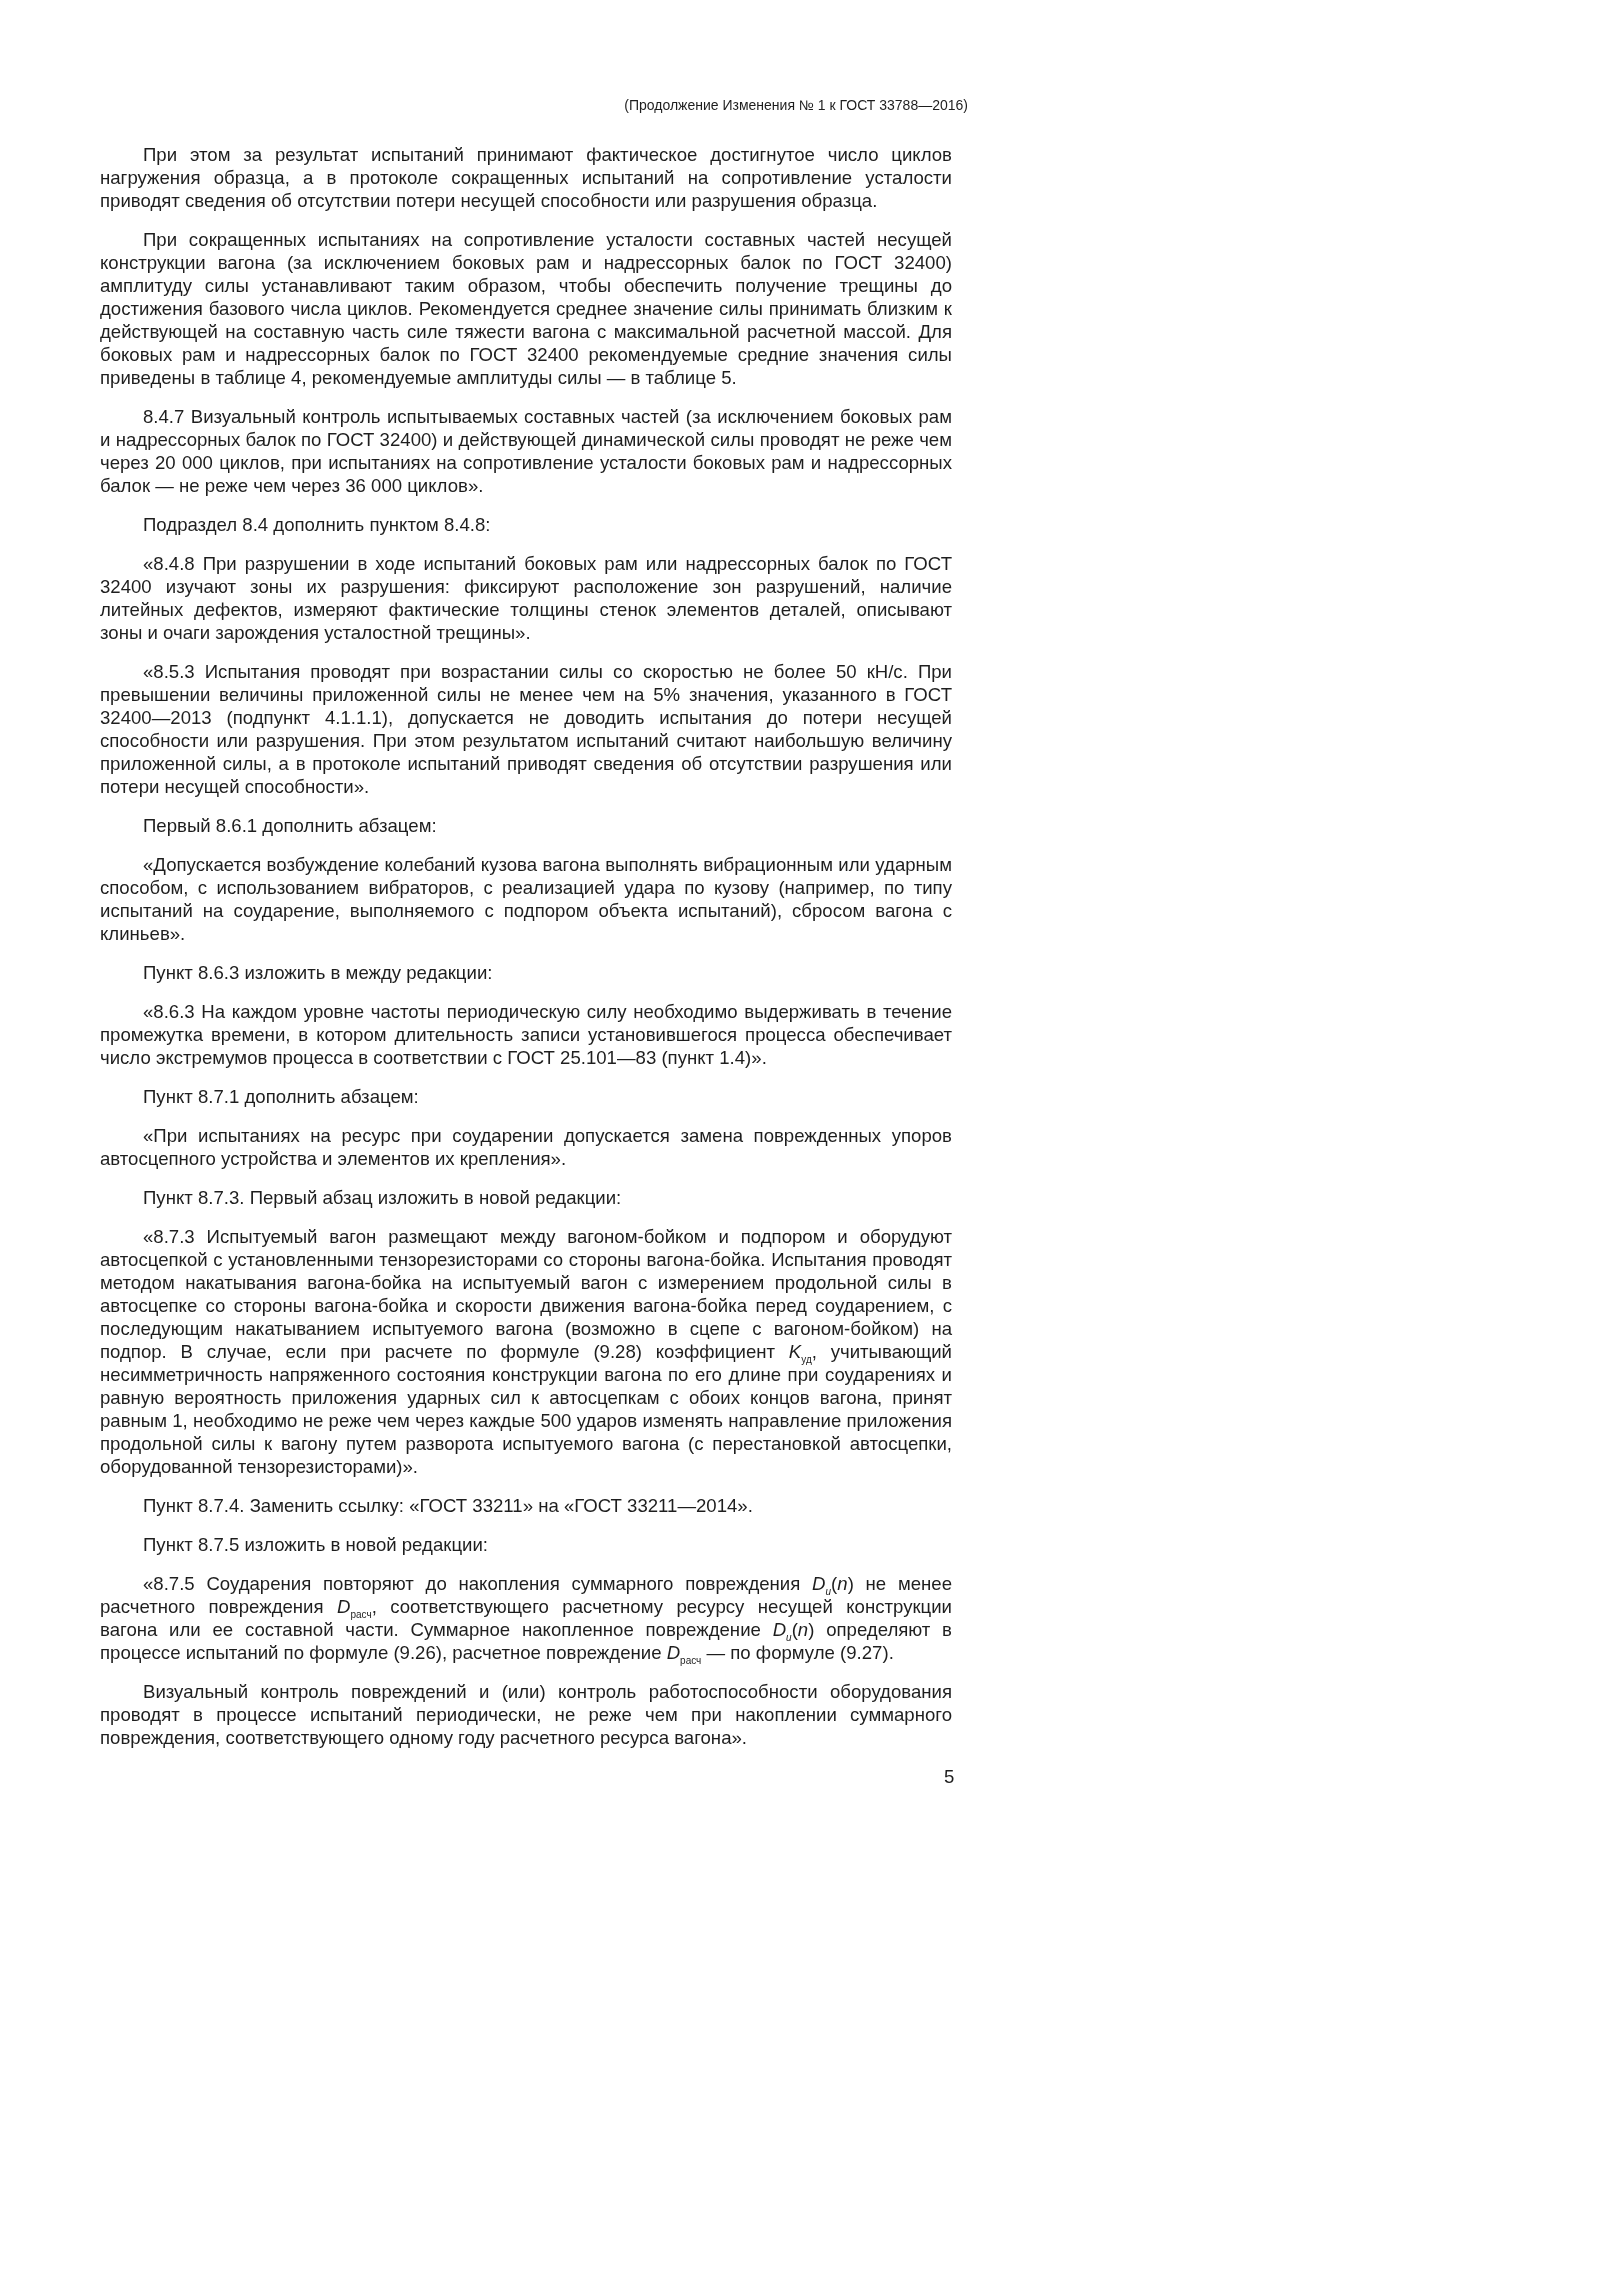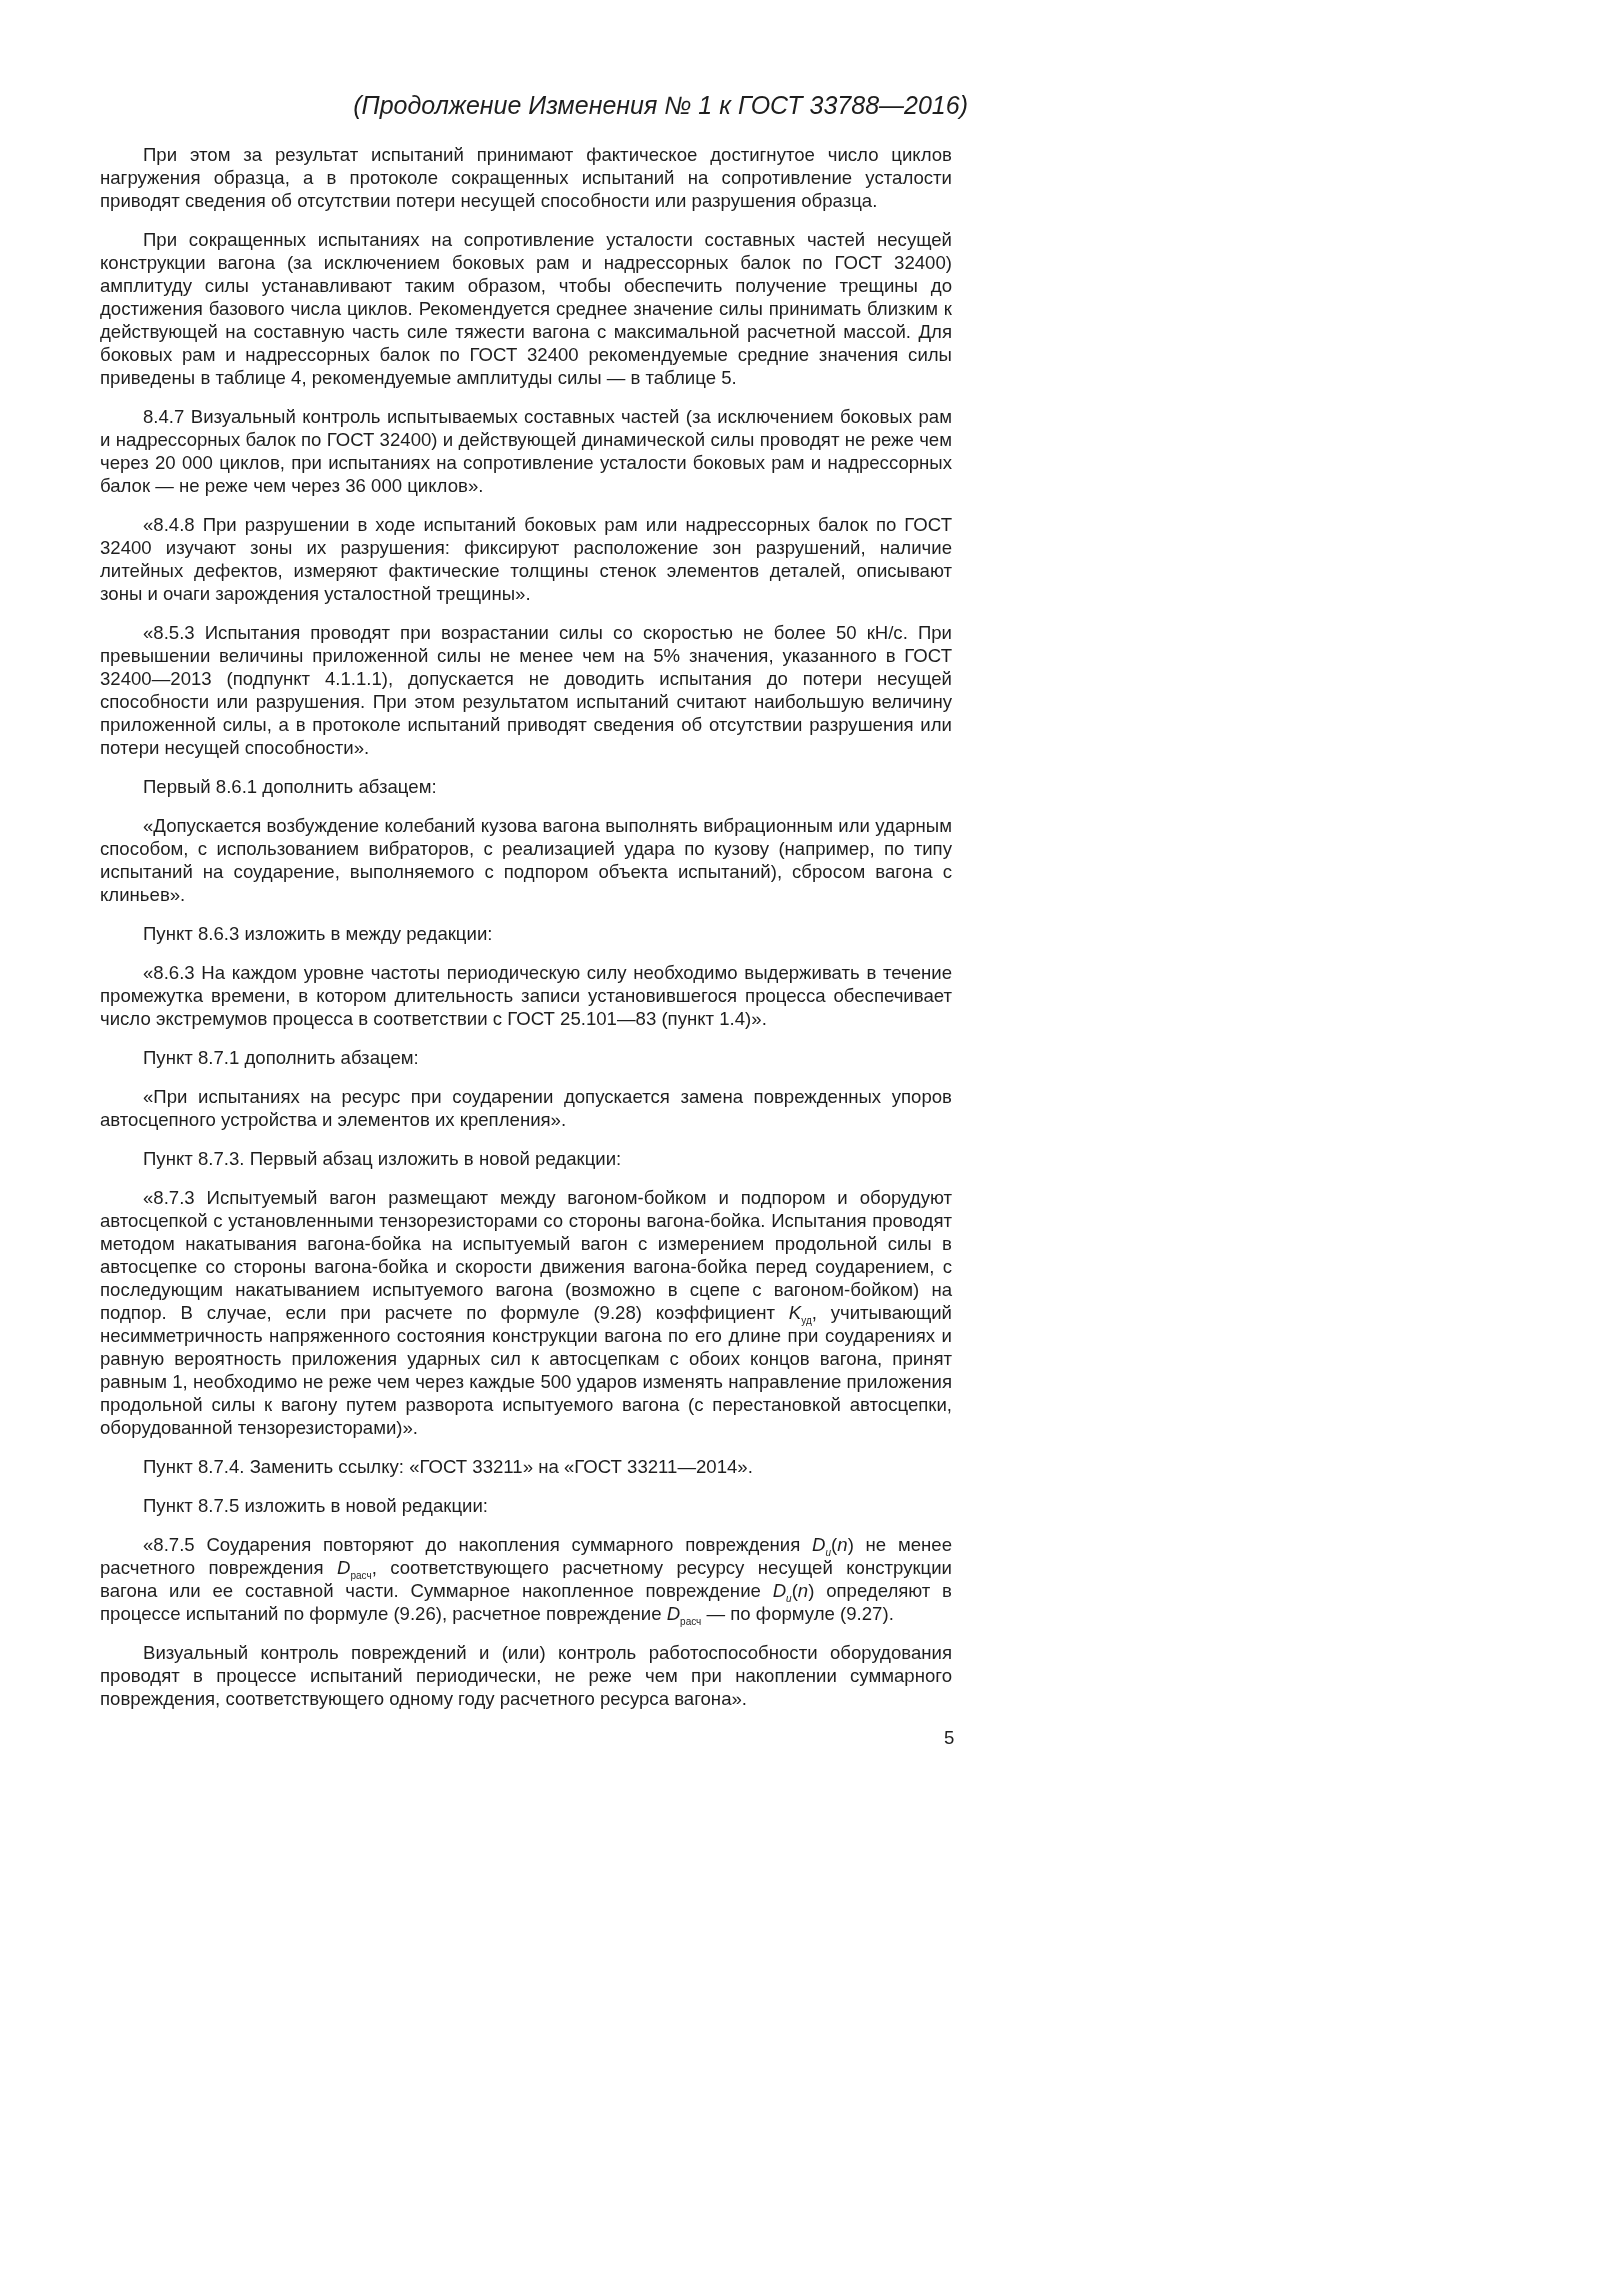--- a/index.html
+++ b/index.html
@@ -15,22 +15,21 @@
     overflow: hidden;
   }
   .text-block {
     position: absolute;
     left: 84px;
     top: 94px;
     width: 884px;
   }
   .running-header {
     text-align: right;
-    font-style: italic;
-    font-size: 25px;
+    font-size: 14px;
     line-height: 23.5px;
     margin: 0 0 25.5px 0;
   }
   .doc-body p {
     margin: 16px;
     font-size: 18.6px;
     line-height: 23px;
     text-align: justify;
     text-indent: 43px;
   }
@@ -50,20 +49,21 @@
 </head>
 <body>
 
 <div class="page">
   <div class="text-block">
     <div class="running-header">(Продолжение Изменения № 1 к ГОСТ 33788—2016)</div>
     <div class="doc-body">
         <p><span>При этом за результат испытаний принимают фактическое достигнутое число циклов нагружения образца, а в протоколе сокращенных испытаний на сопротивление усталости приводят сведения об отсутствии потери несущей способности или разрушения образца.</span></p>
         <p><span>При сокращенных испытаниях на сопротивление усталости составных частей несущей конструкции вагона (за исключением боковых рам и надрессорных балок по ГОСТ 32400) амплитуду силы устанавливают таким образом, чтобы обеспечить получение трещины до достижения базового числа циклов. Рекомендуется среднее значение силы принимать близким к действующей на составную часть силе тяжести вагона с максимальной расчетной массой. Для боковых рам и надрессорных балок по ГОСТ 32400 рекомендуемые средние значения силы приведены в таблице 4, рекомендуемые амплитуды силы — в таблице 5.</span></p>
         <p><span>8.4.7 Визуальный контроль испытываемых составных частей (за исключением боковых рам и надрессорных балок по ГОСТ 32400) и действующей динамической силы проводят не реже чем через 20 000 циклов, при испытаниях на сопротивление усталости боковых рам и надрессорных балок — не реже чем через 36 000 циклов».</span></p>
+        <p><span>Подраздел 8.4 дополнить пунктом 8.4.8:</span></p>
         <p><span>«8.4.8 При разрушении в ходе испытаний боковых рам или надрессорных балок по ГОСТ 32400 изучают зоны их разрушения: фиксируют расположение зон разрушений, наличие литейных дефектов, измеряют фактические толщины стенок элементов деталей, описывают зоны и очаги зарождения усталостной трещины».</span></p>
         <p><span>«8.5.3 Испытания проводят при возрастании силы со скоростью не более 50 кН/с. При превышении величины приложенной силы не менее чем на 5% значения, указанного в ГОСТ 32400—2013 (подпункт 4.1.1.1), допускается не доводить испытания до потери несущей способности или разрушения. При этом результатом испытаний считают наибольшую величину приложенной силы, а в протоколе испытаний приводят сведения об отсутствии разрушения или потери несущей способности».</span></p>
         <p><span>Первый 8.6.1 дополнить абзацем:</span></p>
         <p><span>«Допускается возбуждение колебаний кузова вагона выполнять вибрационным или ударным способом, с использованием вибраторов, с реализацией удара по кузову (например, по типу испытаний на соударение, выполняемого с подпором объекта испытаний), сбросом вагона с клиньев».</span></p>
         <p><span>Пункт 8.6.3 изложить в между редакции:</span></p>
         <p><span>«8.6.3 На каждом уровне частоты периодическую силу необходимо выдерживать в течение промежутка времени, в котором длительность записи установившегося процесса обеспечивает число экстремумов процесса в соответствии с ГОСТ 25.101—83 (пункт 1.4)».</span></p>
         <p><span>Пункт 8.7.1 дополнить абзацем:</span></p>
         <p><span>«При испытаниях на ресурс при соударении допускается замена поврежденных упоров автосцепного устройства и элементов их крепления».</span></p>
         <p><span>Пункт 8.7.3. Первый абзац изложить в новой редакции:</span></p>
         <p><span>«8.7.3 Испытуемый вагон размещают между вагоном-бойком и подпором и оборудуют автосцепкой с установленными тензорезисторами со стороны вагона-бойка. Испытания проводят методом накатывания вагона-бойка на испытуемый вагон с измерением продольной силы в автосцепке со стороны вагона-бойка и скорости движения вагона-бойка перед соударением, с последующим накатыванием испытуемого вагона (возможно в сцепе с вагоном-бойком) на подпор. В случае, если при расчете по формуле (9.28) коэффициент </span><span class="it">K</span><sub class="sub">уд</sub><span>, учитывающий несимметричность напряженного состояния конструкции вагона по его длине при соударениях и равную вероятность приложения ударных сил к автосцепкам с обоих концов вагона, принят равным 1, необходимо не реже чем через каждые 500 ударов изменять направление приложения продольной силы к вагону путем разворота испытуемого вагона (с перестановкой автосцепки, оборудованной тензорезисторами)».</span></p>

